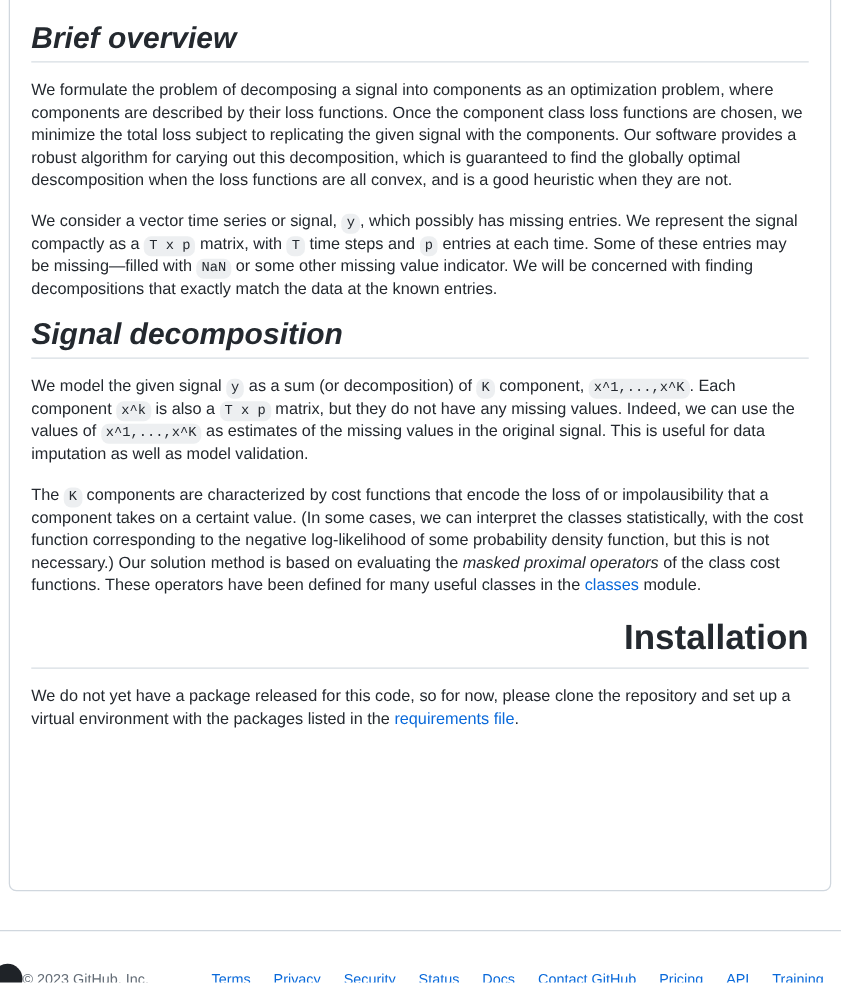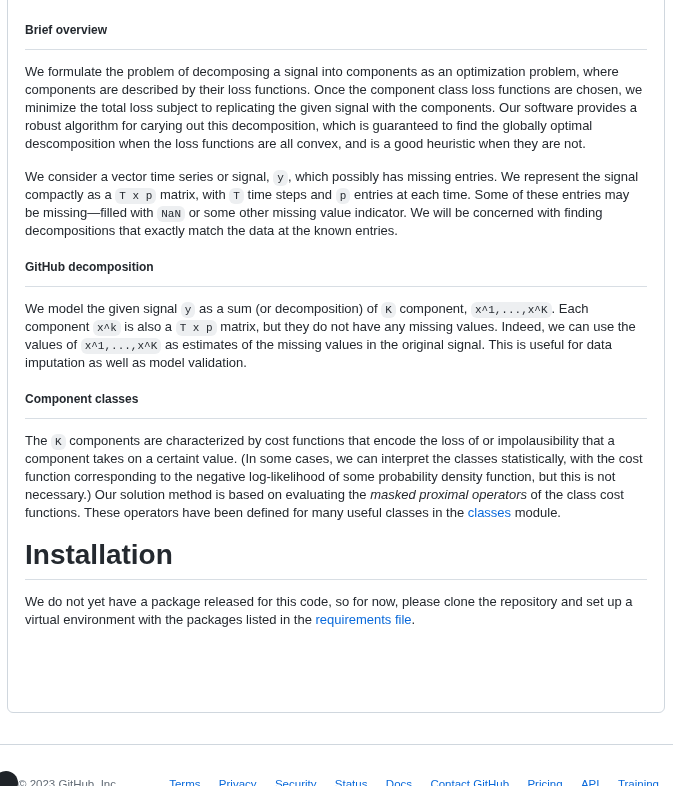--- a/index.html
+++ b/index.html
@@ -19,22 +19,22 @@
   }
   
   .readme-card{
     position:absolute;top:-12px;left:7px;width:658px;height:725px;
     border:1px solid var(--border);border-radius:6px;
     background:#fff;overflow:hidden;
   }
   .markdown-body{padding:14px 17px 0 17px;}
   .md-p{font-size:13px;line-height:18px;margin:0 0 15px 0;}
   .md-h{color:var(--text);font-weight:700;border-bottom:1px solid var(--heading-border);}
-  .md-h2{font-size:12px;line-height:25px;margin:15px 0 13px 0;padding-bottom:6px;}
-  .md-h1{font-size:28px;line-height:36px;margin:15px 0 13px 0;padding-bottom:6px;}
+  .md-h2{font-size:24px;line-height:25px;margin:15px 0 13px 0;padding-bottom:6px;font-style:italic;}
+  .md-h1{font-size:28px;line-height:36px;margin:15px 0 13px 0;padding-bottom:6px;text-align:right;}
   a{color:var(--link);text-decoration:none;cursor:pointer;}
   code{
     font-family:"Liberation Mono","DejaVu Sans Mono",monospace;
     font-size:11px;line-height:1;
     background:var(--code-bg);
     padding:2px 4px;border-radius:6px;
     white-space:nowrap;
   }
   em{}
   
@@ -62,23 +62,22 @@
   .footer-nav a{white-space:nowrap;}
 </style>
 </head>
 <body>
 
 <div class="readme-card">
   <article class="markdown-body" id="readme-content">
       <h2 class="md-h md-h2">Brief overview</h2>
       <p class="md-p">We formulate the problem of decomposing a signal into components as an optimization problem, where components are described by their loss functions. Once the component class loss functions are chosen, we minimize the total loss subject to replicating the given signal with the components. Our software provides a robust algorithm for carying out this decomposition, which is guaranteed to find the globally optimal descomposition when the loss functions are all convex, and is a good heuristic when they are not.</p>
       <p class="md-p">We consider a vector time series or signal, <code>y</code>, which possibly has missing entries. We represent the signal compactly as a <code>T x p</code> matrix, with <code>T</code> time steps and <code>p</code> entries at each time. Some of these entries may be missing—filled with <code>NaN</code> or some other missing value indicator. We will be concerned with finding decompositions that exactly match the data at the known entries.</p>
-      <h2 class="md-h md-h2">GitHub decomposition</h2>
+      <h2 class="md-h md-h2">Signal decomposition</h2>
       <p class="md-p">We model the given signal <code>y</code> as a sum (or decomposition) of <code>K</code> component, <code>x^1,...,x^K</code>. Each component <code>x^k</code> is also a <code>T x p</code> matrix, but they do not have any missing values. Indeed, we can use the values of <code>x^1,...,x^K</code> as estimates of the missing values in the original signal. This is useful for data imputation as well as model validation.</p>
-      <h2 class="md-h md-h2">Component classes</h2>
       <p class="md-p">The <code>K</code> components are characterized by cost functions that encode the loss of or impolausibility that a component takes on a certaint value. (In some cases, we can interpret the classes statistically, with the cost function corresponding to the negative log-likelihood of some probability density function, but this is not necessary.) Our solution method is based on evaluating the <em>masked proximal operators</em> of the class cost functions. These operators have been defined for many useful classes in the <a href="#">classes</a> module.</p>
       <h1 class="md-h md-h1">Installation</h1>
       <p class="md-p">We do not yet have a package released for this code, so for now, please clone the repository and set up a virtual environment with the packages listed in the <a href="#">requirements file</a>.</p>
     </article>
 </div>
 
 <footer class="site-footer">
   <div class="footer-inner">
     <div class="footer-left">
       <span class="octocat"></span>

